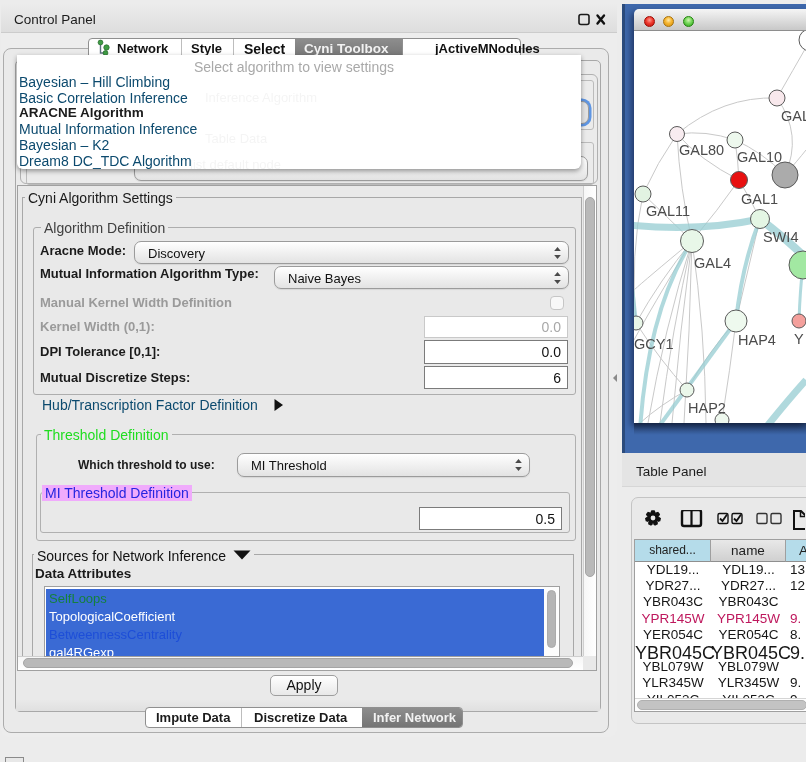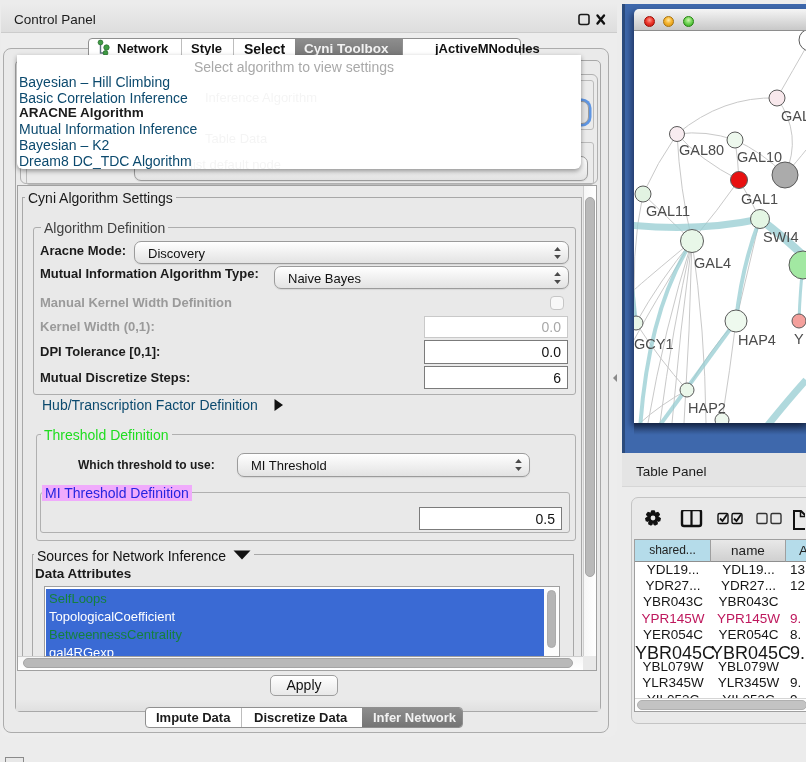--- a/index.html
+++ b/index.html
@@ -145,21 +145,21 @@
   <div class="abs" style="left:32px;top:554px;width:542px;height:102px;border:1px solid #a8a8a8;border-bottom:none;box-sizing:border-box;"></div>
   <div class="gtitle" style="left:34px;top:547px;background:#e9e9e9;color:#111;">Sources for Network Inference <span style="display:inline-block;vertical-align:1px;margin-left:3px;"><svg width="18" height="10" viewBox="0 0 18 10">
           <path d="M0.5 0.5 L17.5 0.5 L9 9.5 Z" fill="#111"></path>
         </svg></span></div>
   <div class="blbl" style="left:35px;top:566px;font-size:13.5px;">Data Attributes</div>
 
   <div class="abs" style="left:44px;top:586px;width:516px;height:71px;background:#ffffff;border:1px solid #9f9f9f;box-sizing:border-box;overflow:hidden;">
     <div style="position:absolute;left:1px;top:2px;width:500px;height:80px;background:#3a6ad4;"></div>
     <div style="position:absolute;left:4px;top:4px;font-size:13px;color:#15803d;">SelfLoops</div>
     <div style="position:absolute;left:4px;top:22px;font-size:13px;color:#fff;">TopologicalCoefficient</div>
-    <div style="position:absolute;left:4px;top:40px;font-size:13px;color:#15803d;">BetweennessCentrality</div>
+    <div style="position:absolute;left:4px;top:40px;font-size:13px;color:#1d4ed8;">BetweennessCentrality</div>
     <div style="position:absolute;left:4px;top:58px;font-size:13px;color:#fff;">gal4RGexp</div>
     <div style="position:absolute;right:1px;top:0;width:14px;height:70px;background:#fdfdfd;"></div>
     <div style="position:absolute;right:3px;top:3px;width:9px;height:58px;background:#b5b5b5;border:1px solid #ababab;border-radius:5px;box-sizing:border-box;"></div>
   </div>
 
   <div class="abs" style="left:270px;top:675px;width:68px;height:21px;border:1px solid #9e9e9e;border-radius:5px;background:linear-gradient(#ffffff,#e8e8e8);box-sizing:border-box;text-align:center;"><span style="font-size:14px;color:#111;line-height:19px;">Apply</span></div>
 
   <div class="abs" id="bottabs" style="left:145px;top:707px;width:318px;height:21px;border:1px solid #8f8f8f;border-radius:4px;background:#ffffff;box-sizing:border-box;overflow:hidden;display:flex;">
     <div style="width:95px;border-right:1px solid #bdbdbd;"></div>
     <div style="width:120px;"></div>

